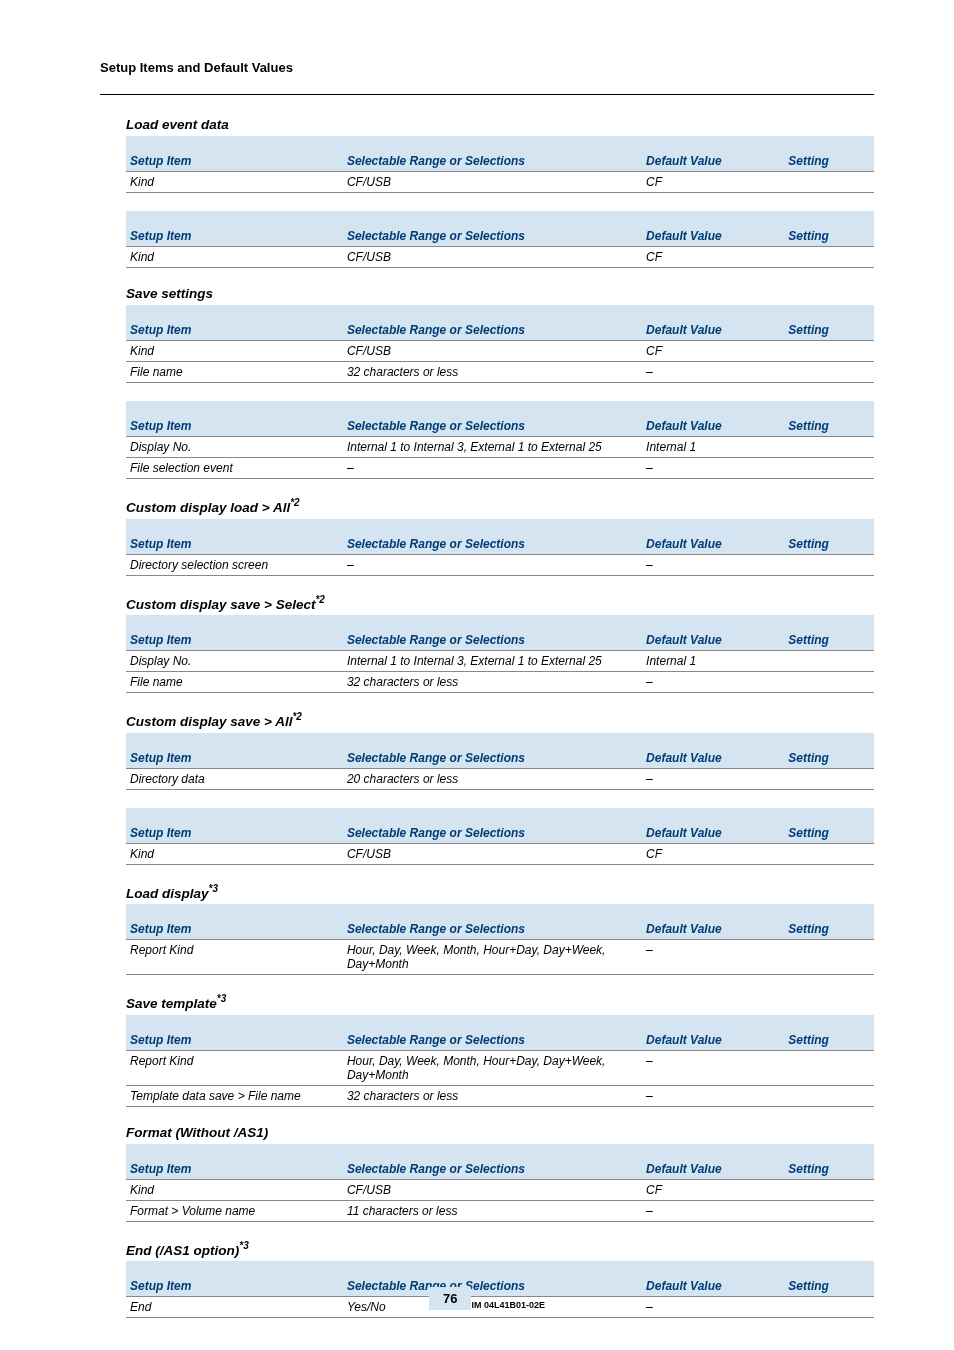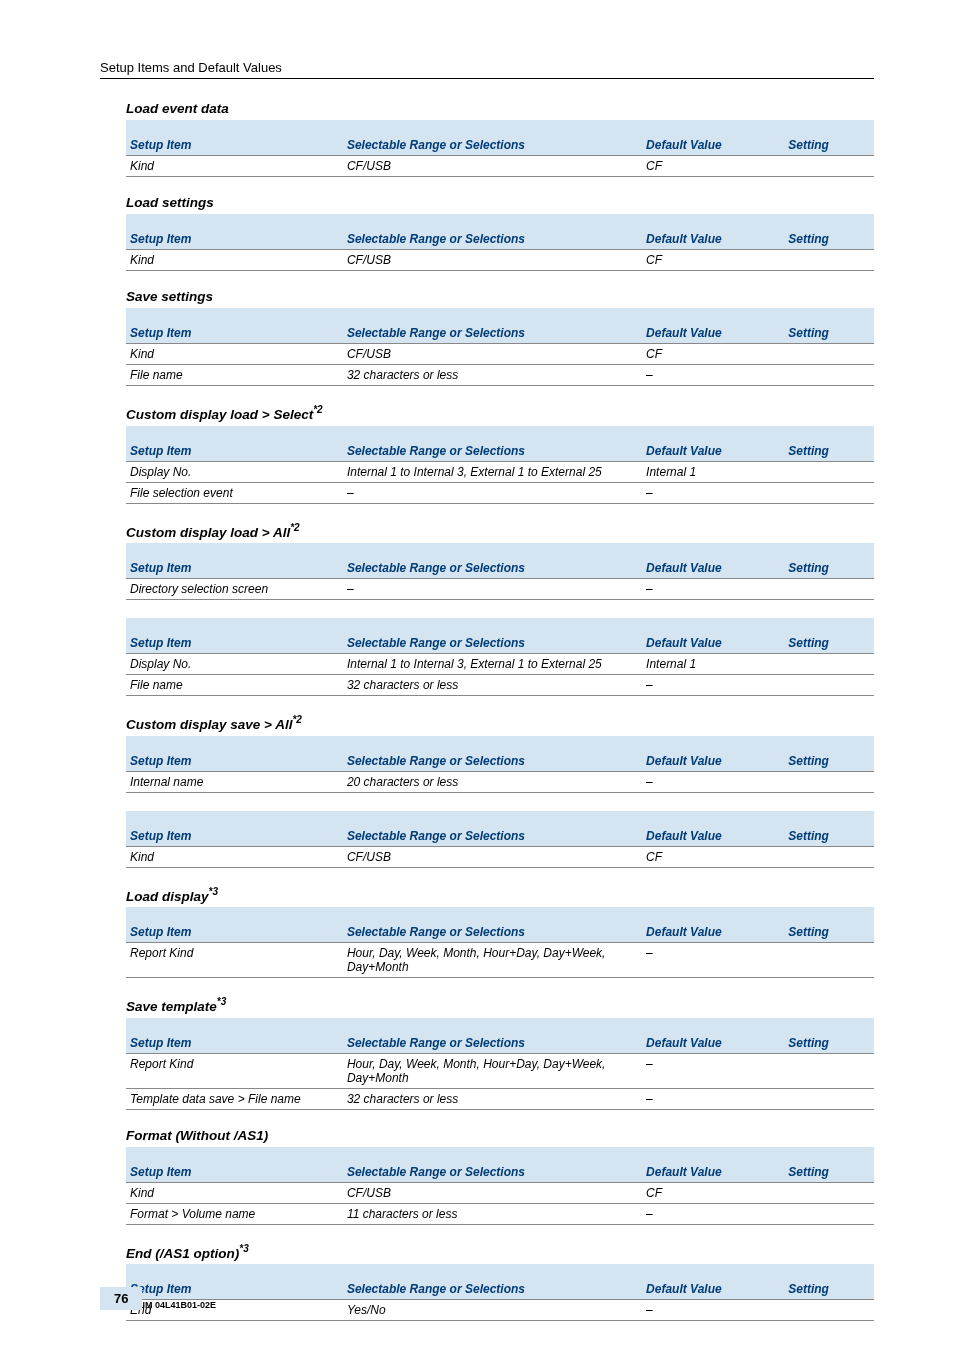--- a/index.html
+++ b/index.html
@@ -12,22 +12,22 @@
   }
   .page {
     width: 954px;
     height: 1350px;
     box-sizing: border-box;
     padding: 60px 80px 40px 100px;
     position: relative;
   }
   .corner-title {
     font-size: 13px;
-    font-weight: normal;
-    margin-bottom: 3px;
+    font-weight: bold;
+    margin-bottom: 19px;
   }
   .corner-rule {
     border: 0;
     border-top: 1px solid #000;
     margin: 0 0 22px 0;
   }
   .section {
     margin-bottom: 18px;
   }
   .section-indent {
@@ -66,21 +66,21 @@
   .col-item   { width: 29%; }
   .col-range  { width: 40%; }
   .col-def    { width: 19%; }
   .col-set    { width: 12%; }
   .footer {
     position: absolute;
     left: 100px;
     right: 80px;
     bottom: 40px;
     display: flex;
-    justify-content: flex-start;
+    justify-content: center;
     align-items: flex-end;
   }
   .page-number-box {
     background: #d4e4f0;
     padding: 4px 14px;
     font-size: 13px;
     font-weight: bold;
     color: #000;
   }
   .manual-code {
@@ -112,21 +112,20 @@
             <tr>
               <td>Kind</td>
               <td>CF/USB</td>
               <td>CF</td>
               <td></td>
             </tr>
           </tbody>
         </table>
       </div>
       <div class="section section-indent">
-        <div class="section-title"><span>Load settings</span></div>
         <table class="t">
           <thead>
             <tr>
               <th class="col-item">Setup Item</th>
               <th class="col-range">Selectable Range or Selections</th>
               <th class="col-def">Default Value</th>
               <th class="col-set">Setting</th>
             </tr>
           </thead>
           <tbody>
@@ -160,21 +159,20 @@
             <tr>
               <td>File name</td>
               <td>32 characters or less</td>
               <td>–</td>
               <td></td>
             </tr>
           </tbody>
         </table>
       </div>
       <div class="section section-indent">
-        <div class="section-title"><span>Custom display load &gt; Select</span><sup>*2</sup></div>
         <table class="t">
           <thead>
             <tr>
               <th class="col-item">Setup Item</th>
               <th class="col-range">Selectable Range or Selections</th>
               <th class="col-def">Default Value</th>
               <th class="col-set">Setting</th>
             </tr>
           </thead>
           <tbody>
@@ -208,20 +206,21 @@
             <tr>
               <td>Directory selection screen</td>
               <td>–</td>
               <td>–</td>
               <td></td>
             </tr>
           </tbody>
         </table>
       </div>
       <div class="section section-indent">
+        <div class="section-title"><span>Custom display save &gt; Select</span><sup>*2</sup></div>
         <table class="t">
           <thead>
             <tr>
               <th class="col-item">Setup Item</th>
               <th class="col-range">Selectable Range or Selections</th>
               <th class="col-def">Default Value</th>
               <th class="col-set">Setting</th>
             </tr>
           </thead>
           <tbody>
@@ -246,21 +245,21 @@
           <thead>
             <tr>
               <th class="col-item">Setup Item</th>
               <th class="col-range">Selectable Range or Selections</th>
               <th class="col-def">Default Value</th>
               <th class="col-set">Setting</th>
             </tr>
           </thead>
           <tbody>
             <tr>
-              <td>Internal name</td>
+              <td>Directory data</td>
               <td>20 characters or less</td>
               <td>–</td>
               <td></td>
             </tr>
           </tbody>
         </table>
       </div>
       <div class="section section-indent">
         <table class="t">
           <thead>

